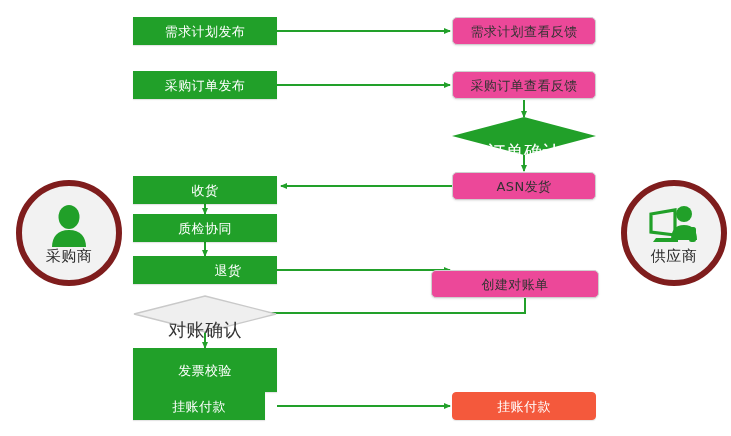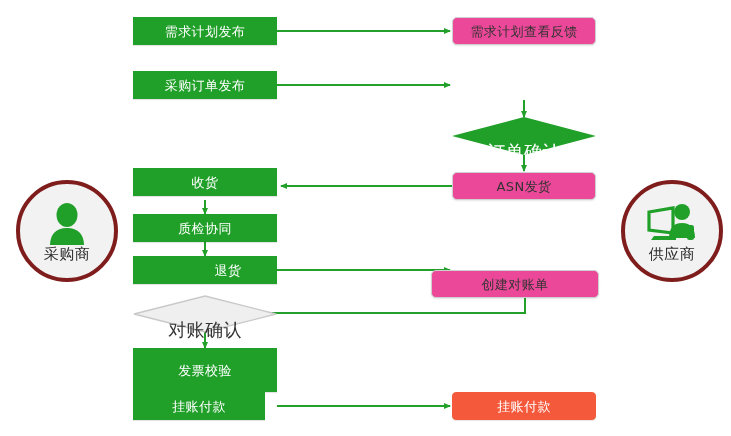--- a/index.html
+++ b/index.html
@@ -87,21 +87,21 @@
   .diamond.grey  .dlabel { color: #333333; }
   .diamond svg { display: block; }
 
   
   .actor {
     position: absolute;
     width: 94px;
     height: 94px;
     border-radius: 50%;
     background: #f2f2f2;
-    border: 4px solid #7f1d1d;
+    border: 6px solid #7f1d1d;
     display: flex;
     flex-direction: column;
     align-items: center;
     justify-content: center;
     z-index: 4;
   }
   .actor .glyph {
     height: 44px;
     display: flex;
     align-items: flex-end;
@@ -178,21 +178,21 @@
   </div>
 
   <div class="node green" style="left:133px; top:17px; width:144px; height:28px;">
     <span>需求计划发布</span>
   </div>
 
   <div class="node green" style="left:133px; top:71px; width:144px; height:28px;">
     <span>采购订单发布</span>
   </div>
 
-  <div class="node green" style="left:133px; top:168px; width:144px; height:28px;">
+  <div class="node green" style="left:133px; top:176px; width:144px; height:28px;">
     <span>收货</span>
   </div>
 
   <div class="node green" style="left:133px; top:214px; width:144px; height:28px;">
     <span>质检协同</span>
   </div>
 
   <div class="node green" style="left:133px; top:256px; width:144px; height:28px;padding-left:46px;">
     <span>退货</span>
   </div>
@@ -209,20 +209,23 @@
   </div>
 
   <div class="node green" style="left:133px; top:392px; width:132px; height:28px;">
     <span>挂账付款</span>
   </div>
 
   <div class="node grey" style="left:452px; top:17px; width:144px; height:28px;">
     <span>需求计划查看反馈</span>
   </div>
 
+  <div class="node grey" style="left:452px; top:71px; width:144px; height:28px;">
+    <span>采购订单查看反馈</span>
+  </div>
 
   <div class="diamond green" style="left:452px; top:117px; width:144px; height:38px;">
     <svg width="144" height="38" viewBox="0 0 144 38">
       <polygon points="72,0 144,19 72,38 0,19" fill="#21a029"></polygon>
     </svg>
     <span class="dlabel">订单确认</span>
   </div>
 
   <div class="node grey" style="left:452px; top:172px; width:144px; height:28px;">
     <span>ASN发货</span>

